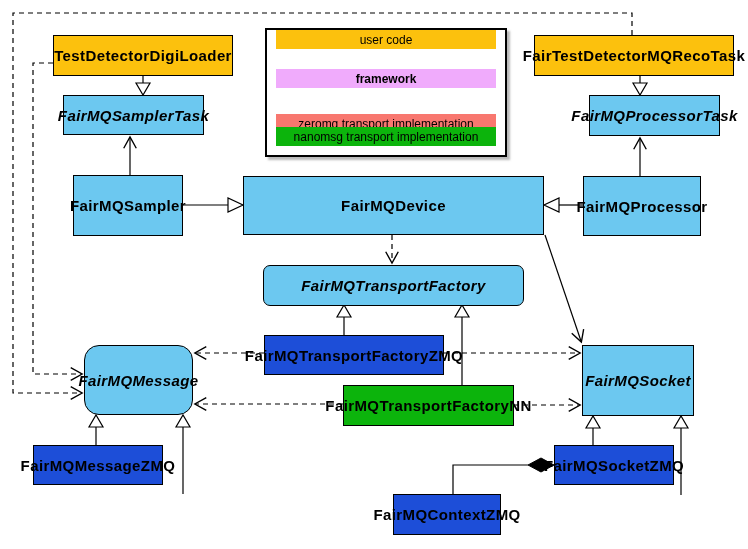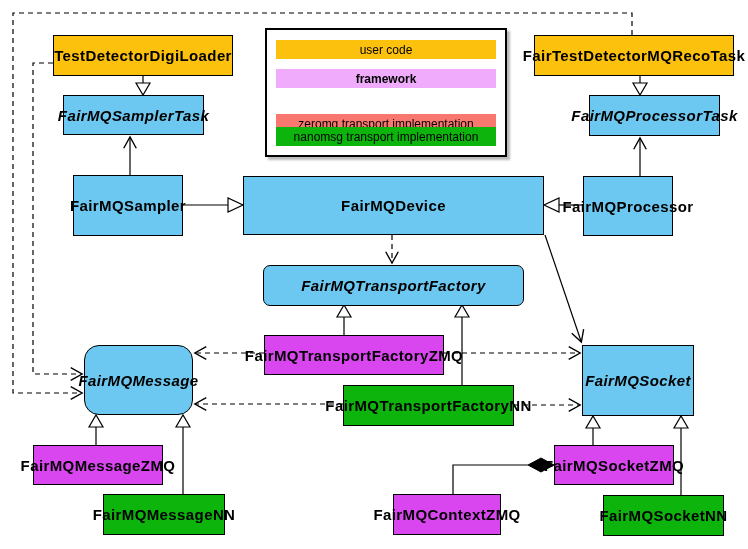--- a/index.html
+++ b/index.html
@@ -9,33 +9,33 @@
   }
   #wires{position:absolute;left:0;top:0;width:748px;height:549px;}
   .node{
     position:absolute;display:flex;align-items:center;justify-content:center;
     border:1px solid #000;box-sizing:border-box;text-align:center;
     font-size:15px;font-weight:bold;color:#000;letter-spacing:.4px;white-space:nowrap;
   }
   .node.abstract span{font-style:italic;}
   .c-user{background:#FCC10D;}
   .c-fw{background:#6CC8F0;}
-  .c-zmq{background:#d946ef;}
+  .c-zmq{background:#1d4ed8;}
   .c-nn{background:#0CB40C;}
   #legend{
     position:absolute;left:265px;top:28px;width:242px;height:129px;
     border:2px solid #000;background:#fff;box-sizing:border-box;
     box-shadow:3px 3px 2px rgba(140,140,140,.6);
   }
   .legend-bar{
     position:absolute;left:9px;width:220px;height:19px;
     display:flex;align-items:center;justify-content:center;
     font-size:12px;color:#000;white-space:nowrap;
   }
-  .lb0{top:10px;}.lb1{top:39px;}.lb2{top:68px;margin-top:16px;}.lb3{top:97px;}
+  .lb0{top:0;}.lb1{top:39px;}.lb2{top:68px;margin-top:16px;}.lb3{top:97px;}
   .edge{stroke:#000;stroke-width:1.2;fill:none;}
   .dash{stroke-dasharray:5 4;}
   .tri{fill:#fff;stroke:#000;stroke-width:1.2;}
   .dia{fill:#000;stroke:#000;}
 </style>
 </head>
 <body>
 
 <div id="stage">
 
@@ -133,52 +133,46 @@
   </div>
   <div class="node c-fw abstract" style="left:589px;top:95px;width:131px;height:41px;">
     <span>FairMQProcessorTask</span>
   </div>
   <div class="node c-fw" style="left:73px;top:175px;width:110px;height:61px;">
     <span>FairMQSampler</span>
   </div>
   <div class="node c-fw" style="left:243px;top:176px;width:301px;height:59px;">
     <span>FairMQDevice</span>
   </div>
-  <div class="node c-fw" style="left:583px;top:176px;width:90px;height:60px;text-align:right;">
+  <div class="node c-fw" style="left:583px;top:176px;width:118px;height:60px;text-align:right;">
     <span>FairMQProcessor</span>
   </div>
   <div class="node c-fw abstract" style="left:263px;top:265px;width:261px;height:41px;border-radius:7px;">
     <span>FairMQTransportFactory</span>
   </div>
   <div class="node c-zmq" style="left:264px;top:335px;width:180px;height:40px;">
     <span>FairMQTransportFactoryZMQ</span>
   </div>
   <div class="node c-nn" style="left:343px;top:385px;width:171px;height:41px;">
     <span>FairMQTransportFactoryNN</span>
   </div>
   <div class="node c-fw abstract" style="left:84px;top:345px;width:109px;height:70px;border-radius:15px;">
     <span>FairMQMessage</span>
   </div>
   <div class="node c-fw abstract" style="left:582px;top:345px;width:112px;height:71px;">
     <span>FairMQSocket</span>
   </div>
   <div class="node c-zmq" style="left:33px;top:445px;width:130px;height:40px;">
     <span>FairMQMessageZMQ</span>
   </div>
-  <div class="node c-nn" style="left:103px;top:494px;width:122px;height:41px;">
-    <span>FairMQMessageNN</span>
-  </div>
   <div class="node c-zmq" style="left:393px;top:494px;width:108px;height:41px;">
     <span>FairMQContextZMQ</span>
   </div>
   <div class="node c-zmq" style="left:554px;top:445px;width:120px;height:40px;">
     <span>FairMQSocketZMQ</span>
-  </div>
-  <div class="node c-nn" style="left:603px;top:495px;width:121px;height:41px;">
-    <span>FairMQSocketNN</span>
   </div>
 
   <div id="legend">
     <div class="legend-bar lb0" style="background-color: rgb(252, 193, 13);">user code</div>
     <div class="legend-bar lb1" style="background-color: #f0abfc; font-weight: bold;">framework</div>
     <div class="legend-bar lb2" style="background-color: rgb(248, 119, 111);">zeromq transport implementation</div>
     <div class="legend-bar lb3" style="background-color: rgb(12, 180, 12);">nanomsg transport implementation</div>
   </div>
 
 </div>

